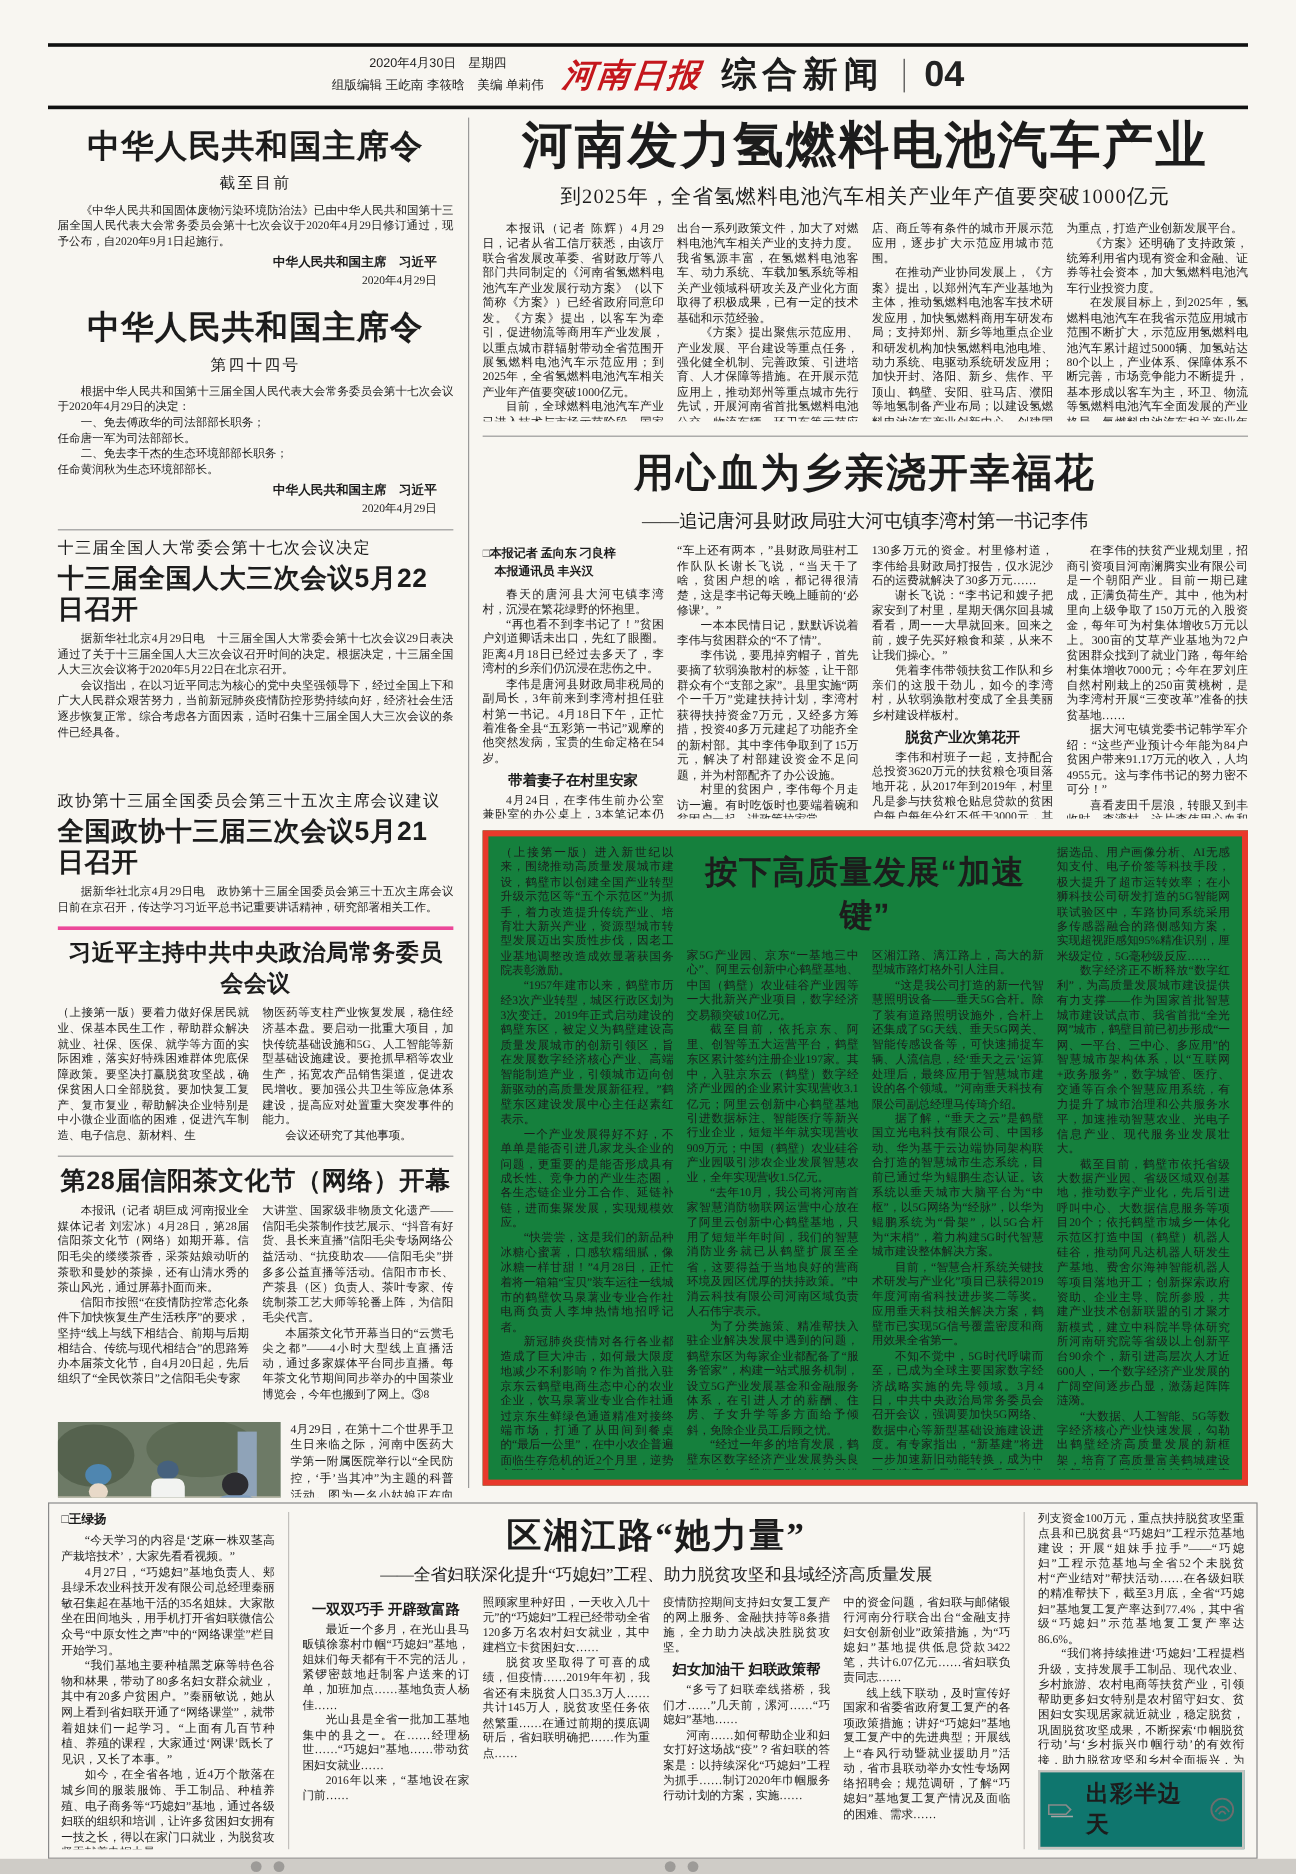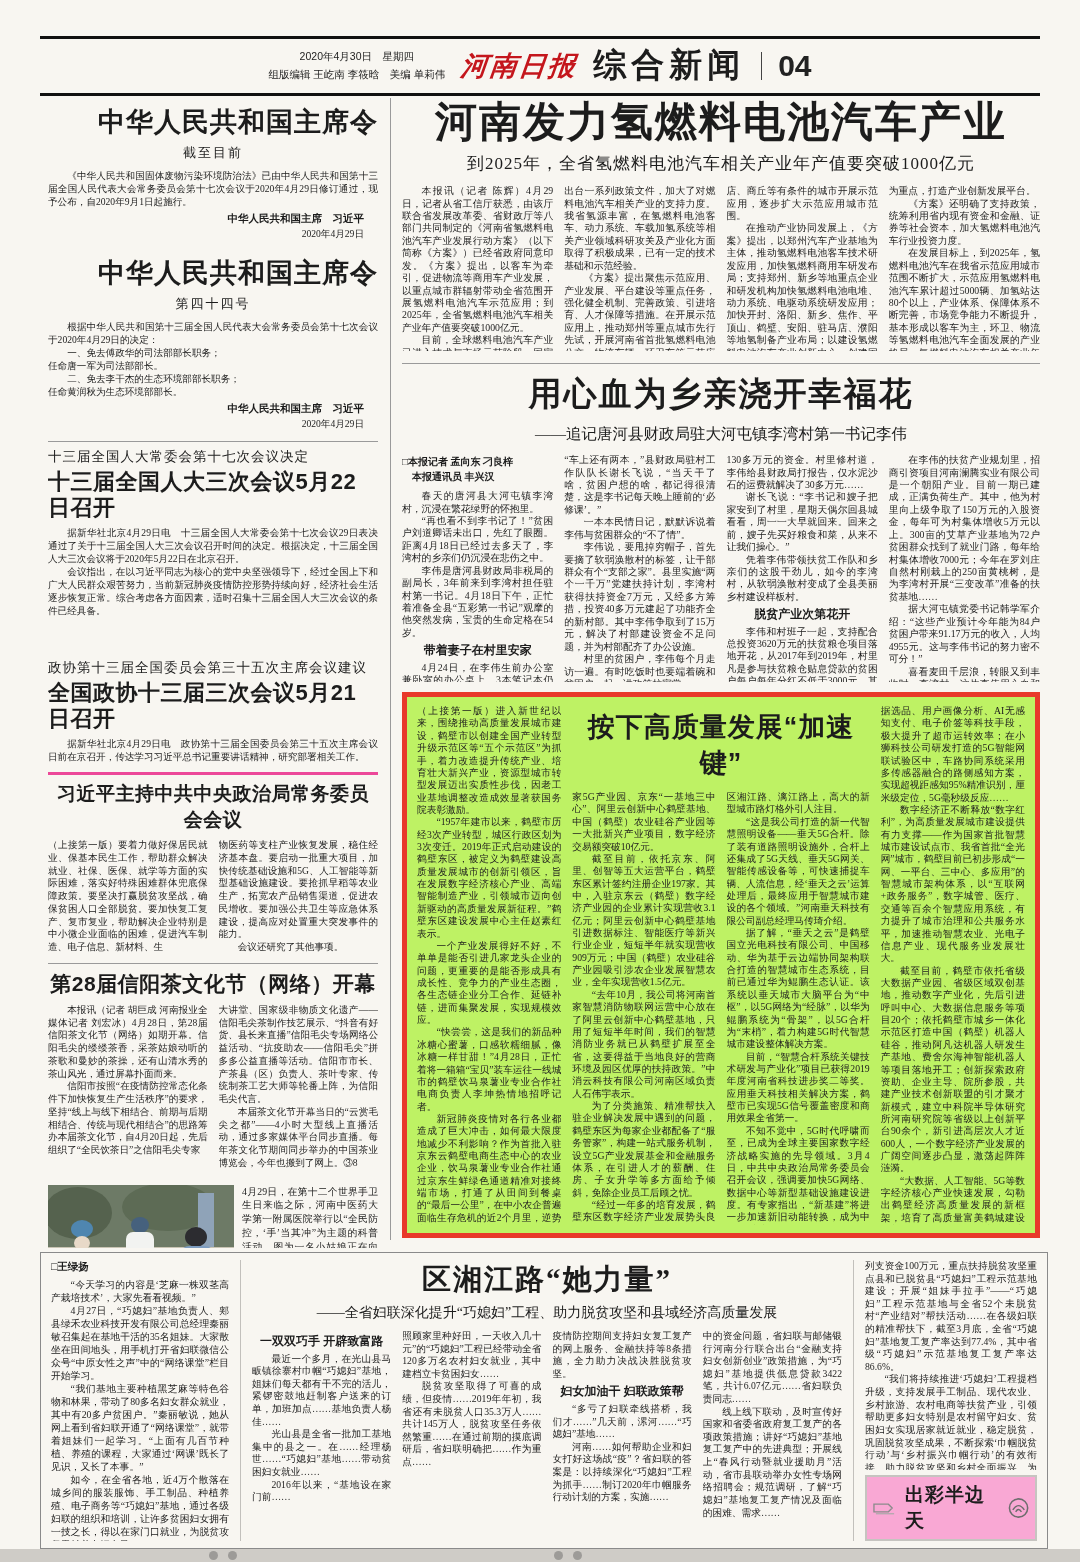--- a/index.html
+++ b/index.html
@@ -11,39 +11,39 @@
   html,body{background:#b9b7b4;}
   body{font-family:"Liberation Serif","DejaVu Serif",serif;color:var(--ink);}
   .page{position:relative;width:1080px;height:1562px;margin:0 auto;background:#f8f6f1;overflow:hidden;}
 
   
   .header{position:absolute;top:36px;left:40px;width:1000px;}
   .hr-thick{height:3px;background:#111;}
   .head-inner{display:flex;align-items:center;justify-content:center;gap:16px;padding:4px 0 5px;}
   .head-meta{text-align:center;font-size:10.5px;line-height:1.7;color:#222;font-family:"Liberation Sans","DejaVu Sans",sans-serif;}
   .masthead{color:var(--masthead-red);font-size:27px;font-weight:900;font-style:italic;letter-spacing:2px;transform:skewX(-6deg);}
-  .sec-title{font-size:33px;font-weight:900;letter-spacing:5px;font-family:"Liberation Sans","DejaVu Sans",sans-serif;}
+  .sec-title{font-size:29px;font-weight:900;letter-spacing:5px;font-family:"Liberation Sans","DejaVu Sans",sans-serif;}
   .sec-div{width:1px;height:28px;background:#444;}
   .page-no{font-size:30px;font-weight:700;font-family:"Liberation Sans","DejaVu Sans",sans-serif;color:#222;}
 
   
   .content{position:absolute;top:98px;left:48px;width:992px;height:1150px;display:flex;}
   .left-col{width:330px;height:1150px;overflow:hidden;}
   .v-rule{width:1px;background:#9a9a9a;height:1142px;margin:0 11px 0 12px;}
   .main-col{flex:1;height:1150px;overflow:hidden;}
 
   
   .para{margin:0;text-indent:2em;text-align:justify;}
   .para.cont{text-indent:0;}
   .subhead{font-weight:bold;text-align:center;font-family:"Liberation Sans","DejaVu Sans",sans-serif;margin:4px 0 3px;font-size:12px;}
   .body-text{font-size:9.8px;line-height:1.32;}
 
   
   .sect{padding:6px 0 8px;}
-  .decree-title{font-size:27px;font-weight:900;text-align:right;font-family:"Liberation Sans","DejaVu Sans",sans-serif;letter-spacing:1px;}
+  .decree-title{font-size:27px;font-weight:900;text-align:center;font-family:"Liberation Sans","DejaVu Sans",sans-serif;letter-spacing:1px;}
   .decree-no{font-size:13px;text-align:center;margin:4px 0 7px;letter-spacing:2px;}
   .decree-body{font-size:9.6px;line-height:1.36;max-height:84px;overflow:hidden;}
   .sign-name{text-align:right;font-weight:bold;font-size:10.5px;margin-top:4px;padding-right:14px;}
   .sign-date{text-align:right;font-size:9.6px;margin-top:2px;padding-right:14px;}
   .kicker{font-size:13.5px;letter-spacing:1px;margin-bottom:3px;}
   .big-head{font-size:22px;font-weight:900;font-family:"Liberation Sans","DejaVu Sans",sans-serif;line-height:1.15;margin-bottom:6px;letter-spacing:0.5px;}
   .sect-body{font-size:9.6px;line-height:1.36;overflow:hidden;}
   .npc-body{max-height:96px;}
   .cppcc-body{max-height:122px;}
   .center-head{font-size:19px;font-weight:900;text-align:center;font-family:"Liberation Sans","DejaVu Sans",sans-serif;margin-bottom:6px;letter-spacing:0.5px;}
@@ -65,40 +65,40 @@
   .cols4{display:flex;gap:11px;}
   .cols4 .col{flex:1;overflow:hidden;font-size:9.8px;line-height:1.27;}
   .hydro-cols{height:166px;}
   .divider{border:none;border-top:1px solid #9a9a9a;margin:6px 0 8px;}
   .h2-main{font-size:33px;font-weight:900;text-align:center;letter-spacing:2px;}
   .h2-sub{font-size:15.5px;text-align:center;margin:7px 0 9px;}
   .liwei-cols{height:228px;}
   .byline{font-weight:bold;font-size:10px;line-height:1.5;margin-bottom:6px;text-indent:0;}
 
   
-  .red-box{margin-top:10px;border:5px solid var(--box-red);padding:8px 10px;display:flex;gap:11px;height:546px;background:#bef264;}
+  .red-box{margin-top:10px;border:5px solid var(--box-red);padding:8px 10px;display:flex;gap:11px;height:546px;background:#15803d;}
   .red-box .rcol{flex:1;overflow:hidden;font-size:9.7px;line-height:1.275;}
   .red-mid{flex:2.06;display:flex;flex-direction:column;}
   .red-title{font-size:27px;font-weight:900;text-align:center;font-family:"Liberation Sans","DejaVu Sans",sans-serif;margin:4px 0 10px;letter-spacing:1px;}
   .red-mid-cols{display:flex;gap:11px;flex:1;overflow:hidden;}
   .red-mid-cols .rcol{flex:1;}
 
   
   .bottom-box{position:absolute;top:1252px;left:40px;width:1008px;height:297px;border:1px solid #8a8a8a;padding:7px 10px;display:flex;gap:11px;background:#f8f6f1;}
   .w-colA{width:178px;flex:none;overflow:hidden;font-size:9.8px;line-height:1.33;}
   .w-author{font-weight:bold;font-size:10.5px;margin-bottom:4px;font-family:"Liberation Sans","DejaVu Sans",sans-serif;}
   .w-vr{width:1px;background:#c2c0bc;}
   .w-center{flex:1;display:flex;flex-direction:column;min-width:0;}
   .w-title{font-size:29px;font-weight:900;text-align:center;letter-spacing:2px;}
   .w-sub{font-size:14px;text-align:center;margin:4px 0 8px;}
   .w-cols{display:flex;gap:11px;flex:1;overflow:hidden;}
   .w-cols .col{flex:1;overflow:hidden;font-size:9.7px;line-height:1.3;}
   .w-colF{width:172px;flex:none;display:flex;flex-direction:column;}
   .w-colF .ftext{flex:1;overflow:hidden;font-size:9.7px;line-height:1.3;}
-  .brand-box{margin-top:5px;border:2px solid #c6c4c0;background:#f9a8d4;padding:5px 6px;display:flex;align-items:center;justify-content:center;gap:7px;flex:none;}
+  .brand-box{margin-top:5px;border:2px solid #c6c4c0;background:#0f766e;padding:5px 6px;display:flex;align-items:center;justify-content:center;gap:7px;flex:none;}
   .brand-text{font-size:19px;font-weight:900;font-family:"Liberation Sans","DejaVu Sans",sans-serif;letter-spacing:1px;}
 
   
   .page-edge{position:absolute;left:0;right:0;bottom:0;height:13px;background:#cfccc7;}
   .dot{position:absolute;width:9px;height:9px;border-radius:50%;background:#9d9b98;bottom:2px;}
 </style>
 </head>
 <body>
 
 <div class="page">

